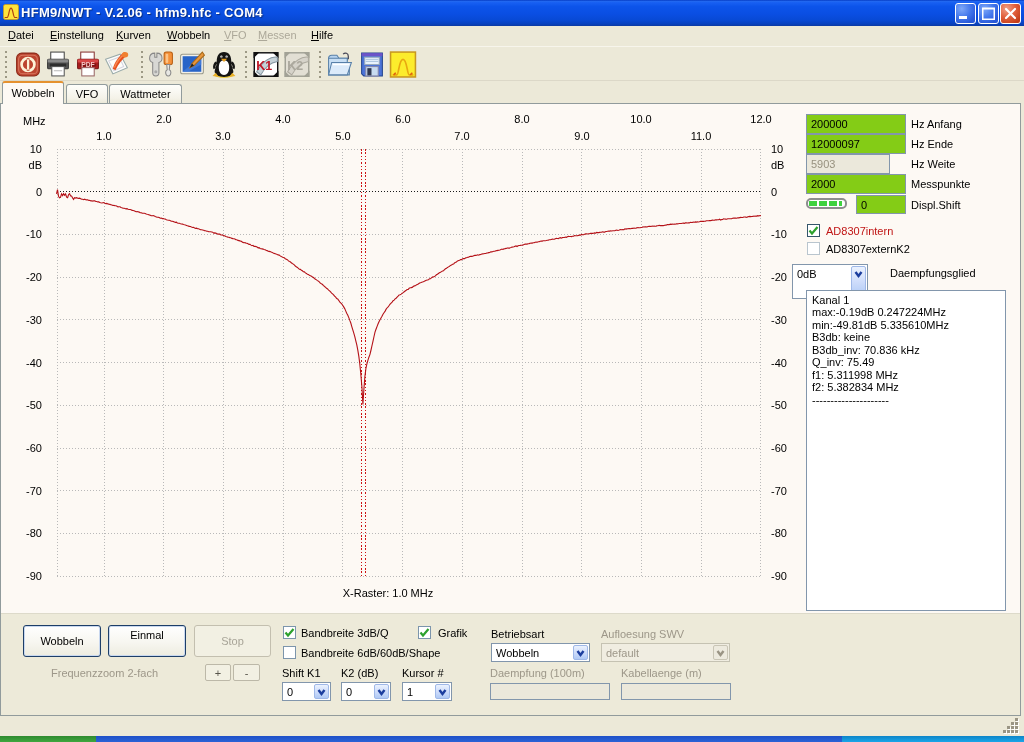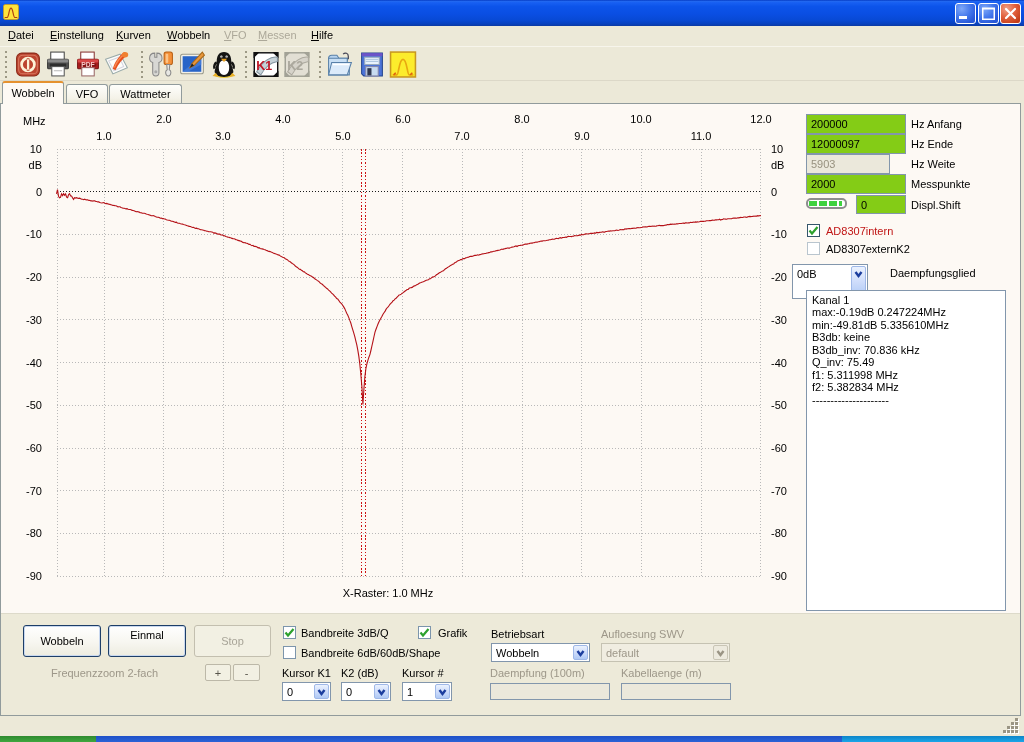--- a/index.html
+++ b/index.html
@@ -44,20 +44,21 @@
 .btn.small{border-color:#BCB8A8;background:#F2F0E3;color:#57554B;box-shadow:none;border-radius:2px}
 #statusbar{position:absolute;left:0;top:716px;width:1024px;height:20px;background:#ECE9D8}
 #taskbar{position:absolute;left:0;top:736px;width:1024px;height:6px;background:#2B63D6}
 </style></head>
 <body>
 <div id="titlebar">
     <svg class="ticon" viewBox="0 0 19 19">
 <rect x="0.5" y="0.5" width="18" height="18" rx="2.5" fill="#FFE23C" stroke="#C89820"></rect>
 <path d="M2 16 L5 16 C7 16 7 5 9.5 5 C12 5 12 16 14 16 L17 16" fill="none" stroke="#B04010" stroke-width="1.4"></path>
 </svg>
+<div class="ttext">HFM9/NWT - V.2.06 - hfm9.hfc - COM4</div>
 <div class="wbtn min">
       <svg style="position:absolute;left:3px;top:12px" width="8" height="3" viewBox="0 0 8 3">
         <rect width="8" height="3" fill="#fff"></rect>
       </svg>
     </div>
 <div class="wbtn max">
       <svg style="position:absolute;left:3px;top:3px" width="13" height="13" viewBox="0 0 13 13">
         <rect x="0.5" y="1.5" width="12" height="11" fill="none" stroke="#fff" stroke-width="2"></rect>
       </svg>
     </div>
@@ -294,21 +295,21 @@
     <path d="M2.5 6.5 L5 9.5 L10.5 3" fill="none" stroke="#2DA12D" stroke-width="2.2"></path>
   </svg>
 <div class="lbl" style="left:301px;top:627px">Bandbreite 3dB/Q</div>
 <div class="cb" style="left:283px;top:646px"></div>
 <div class="lbl" style="left:301px;top:647px">Bandbreite 6dB/60dB/Shape</div>
 <div class="cb" style="left:418px;top:626px"></div>
 <svg style="position:absolute;left:418px;top:626px" width="13" height="13" viewBox="0 0 13 13">
     <path d="M2.5 6.5 L5 9.5 L10.5 3" fill="none" stroke="#2DA12D" stroke-width="2.2"></path>
   </svg>
 <div class="lbl" style="left:438px;top:627px">Grafik</div>
-<div class="lbl" style="left:282px;top:667px">Kursor K1</div>
+<div class="lbl" style="left:282px;top:667px">Shift K1</div>
 <div class="combo" style="left:282px;top:682px;width:49px;height:19px">0
  <div class="arr"><svg width="13" height="15" viewBox="0 0 13 15">
         <path d="M3.5 5 L6.5 9 L9.5 5" fill="none" stroke="#1C3E9E" stroke-width="2.4"></path>
       </svg></div></div>
 <div class="lbl" style="left:341px;top:667px">K2 (dB)</div>
 <div class="combo" style="left:341px;top:682px;width:50px;height:19px">0
  <div class="arr"><svg width="13" height="15" viewBox="0 0 13 15">
         <path d="M3.5 5 L6.5 9 L9.5 5" fill="none" stroke="#1C3E9E" stroke-width="2.4"></path>
       </svg></div></div>
 <div class="lbl" style="left:402px;top:667px">Kursor #</div>

